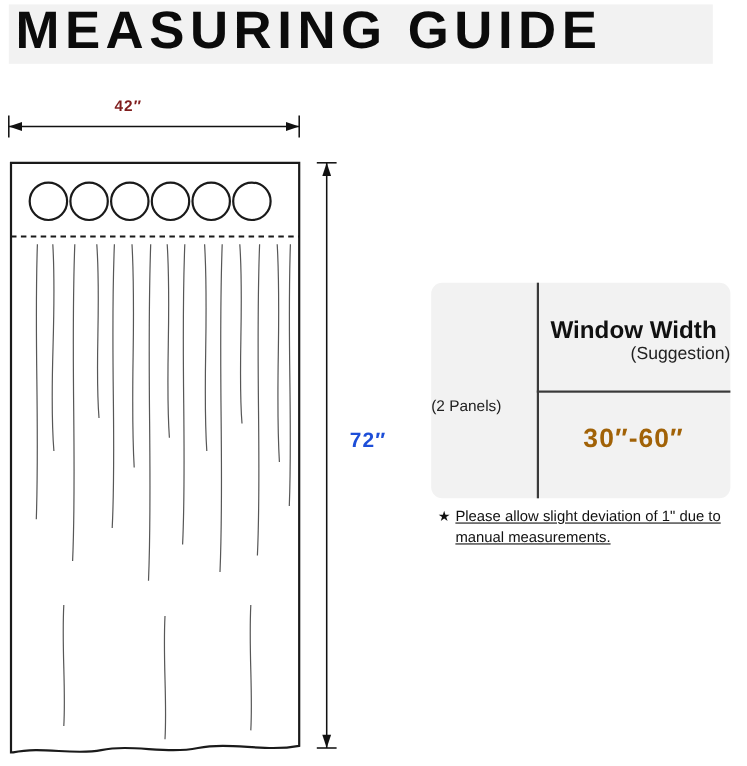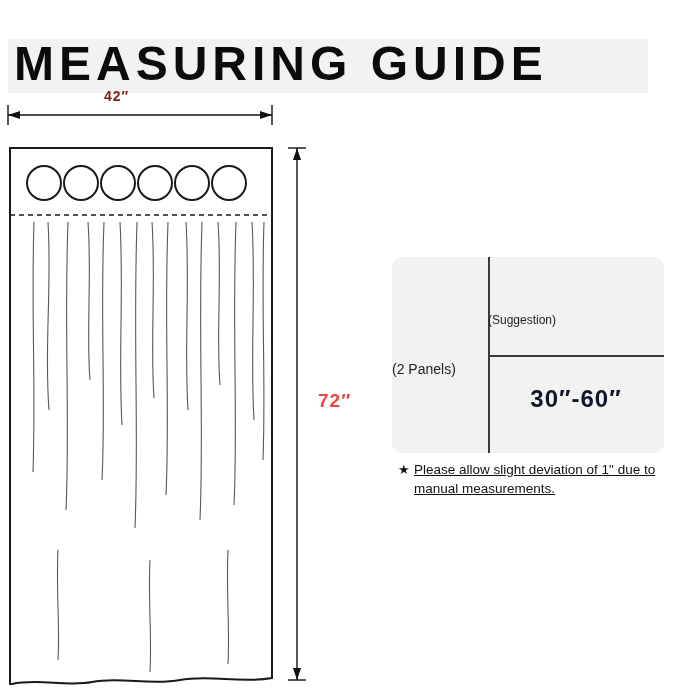--- a/index.html
+++ b/index.html
@@ -16,21 +16,20 @@
     overflow: hidden;
   }
 
   
   #title-band {
     position: absolute;
     left: 0;
     top: 0;
     width: 679px;
     height: 62px;
-    margin-top: 35px;
   }
   #title-band .band-bg {
     position: absolute;
     left: 8px;
     top: 4px;
     width: 640px;
     height: 54px;
     background: #f2f2f2;
   }
   #title-text {
@@ -67,21 +66,21 @@
     color: #7f1d1d;
   }
   
   #height-label {
     position: absolute;
     left: 318px;
     top: 390px;
     font-size: 19px;
     font-weight: 700;
     letter-spacing: 1px;
-    color: #ef4444;
+    color: #1d4ed8;
   }
 
   
   #spec-card {
     position: absolute;
     left: 392px;
     top: 257px;
     width: 272px;
     height: 196px;
     background: #f2f2f2;
@@ -132,34 +131,34 @@
     font-size: 22px;
     font-weight: 700;
     color: #111;
     white-space: nowrap;
   }
   #spec-window-sub {
     position: absolute;
     left: 96px;
     top: 56px;
     width: 176px;
-    text-align: left;
-    font-size: 12px;
+    text-align: right;
+    font-size: 16px;
     color: #222;
   }
   #spec-window-range {
     position: absolute;
     left: 96px;
     top: 128px;
     width: 176px;
     text-align: center;
     font-size: 24px;
     font-weight: 700;
     letter-spacing: 1px;
-    color: #0f172a;
+    color: #a16207;
   }
 
   
   #footnote {
     position: absolute;
     left: 398px;
     top: 460px;
     width: 276px;
     font-size: 13.5px;
     line-height: 19px;
@@ -246,20 +245,21 @@
 
 <div id="width-label">42″</div>
 <div id="height-label">72″</div>
 
 <div id="spec-card">
   <div id="spec-divider-v"></div>
   <div id="spec-divider-h"></div>
 
   <div id="spec-size-sub">(2 Panels)</div>
 
+  <div id="spec-window-title">Window Width</div>
   <div id="spec-window-sub">(Suggestion)</div>
   <div id="spec-window-range">30″-60″</div>
 </div>
 
 <div id="footnote">
   <span class="star">★</span>
   <span class="note-body">Please allow slight deviation of 1" due to manual measurements.</span>
 </div>
 
 </body></html>

